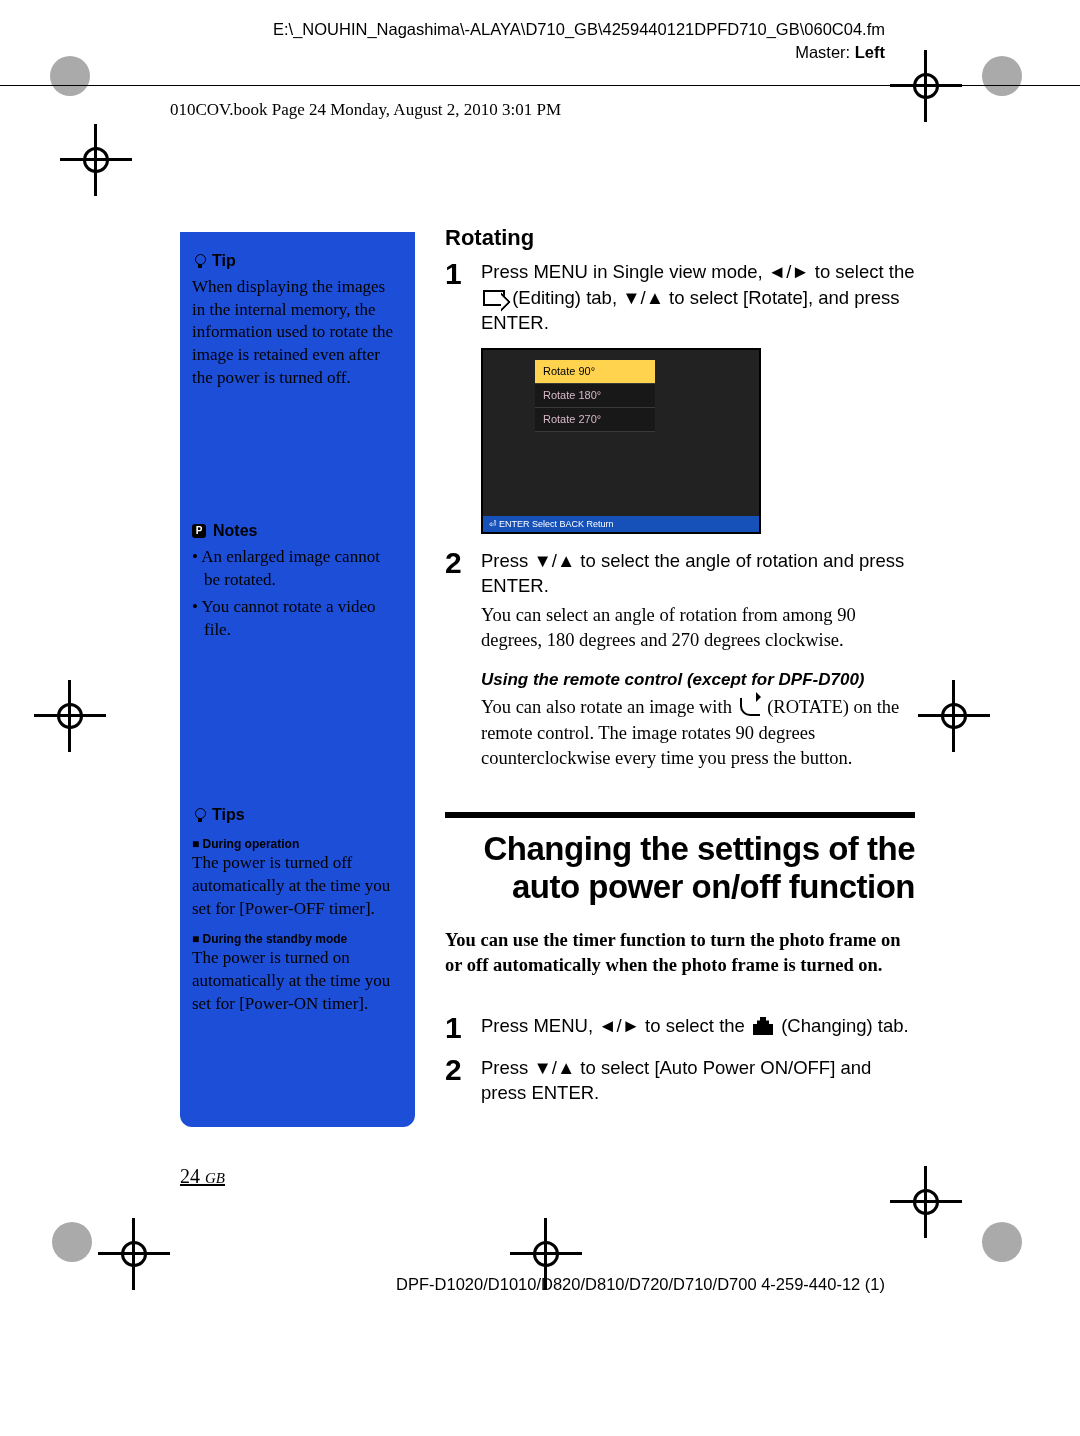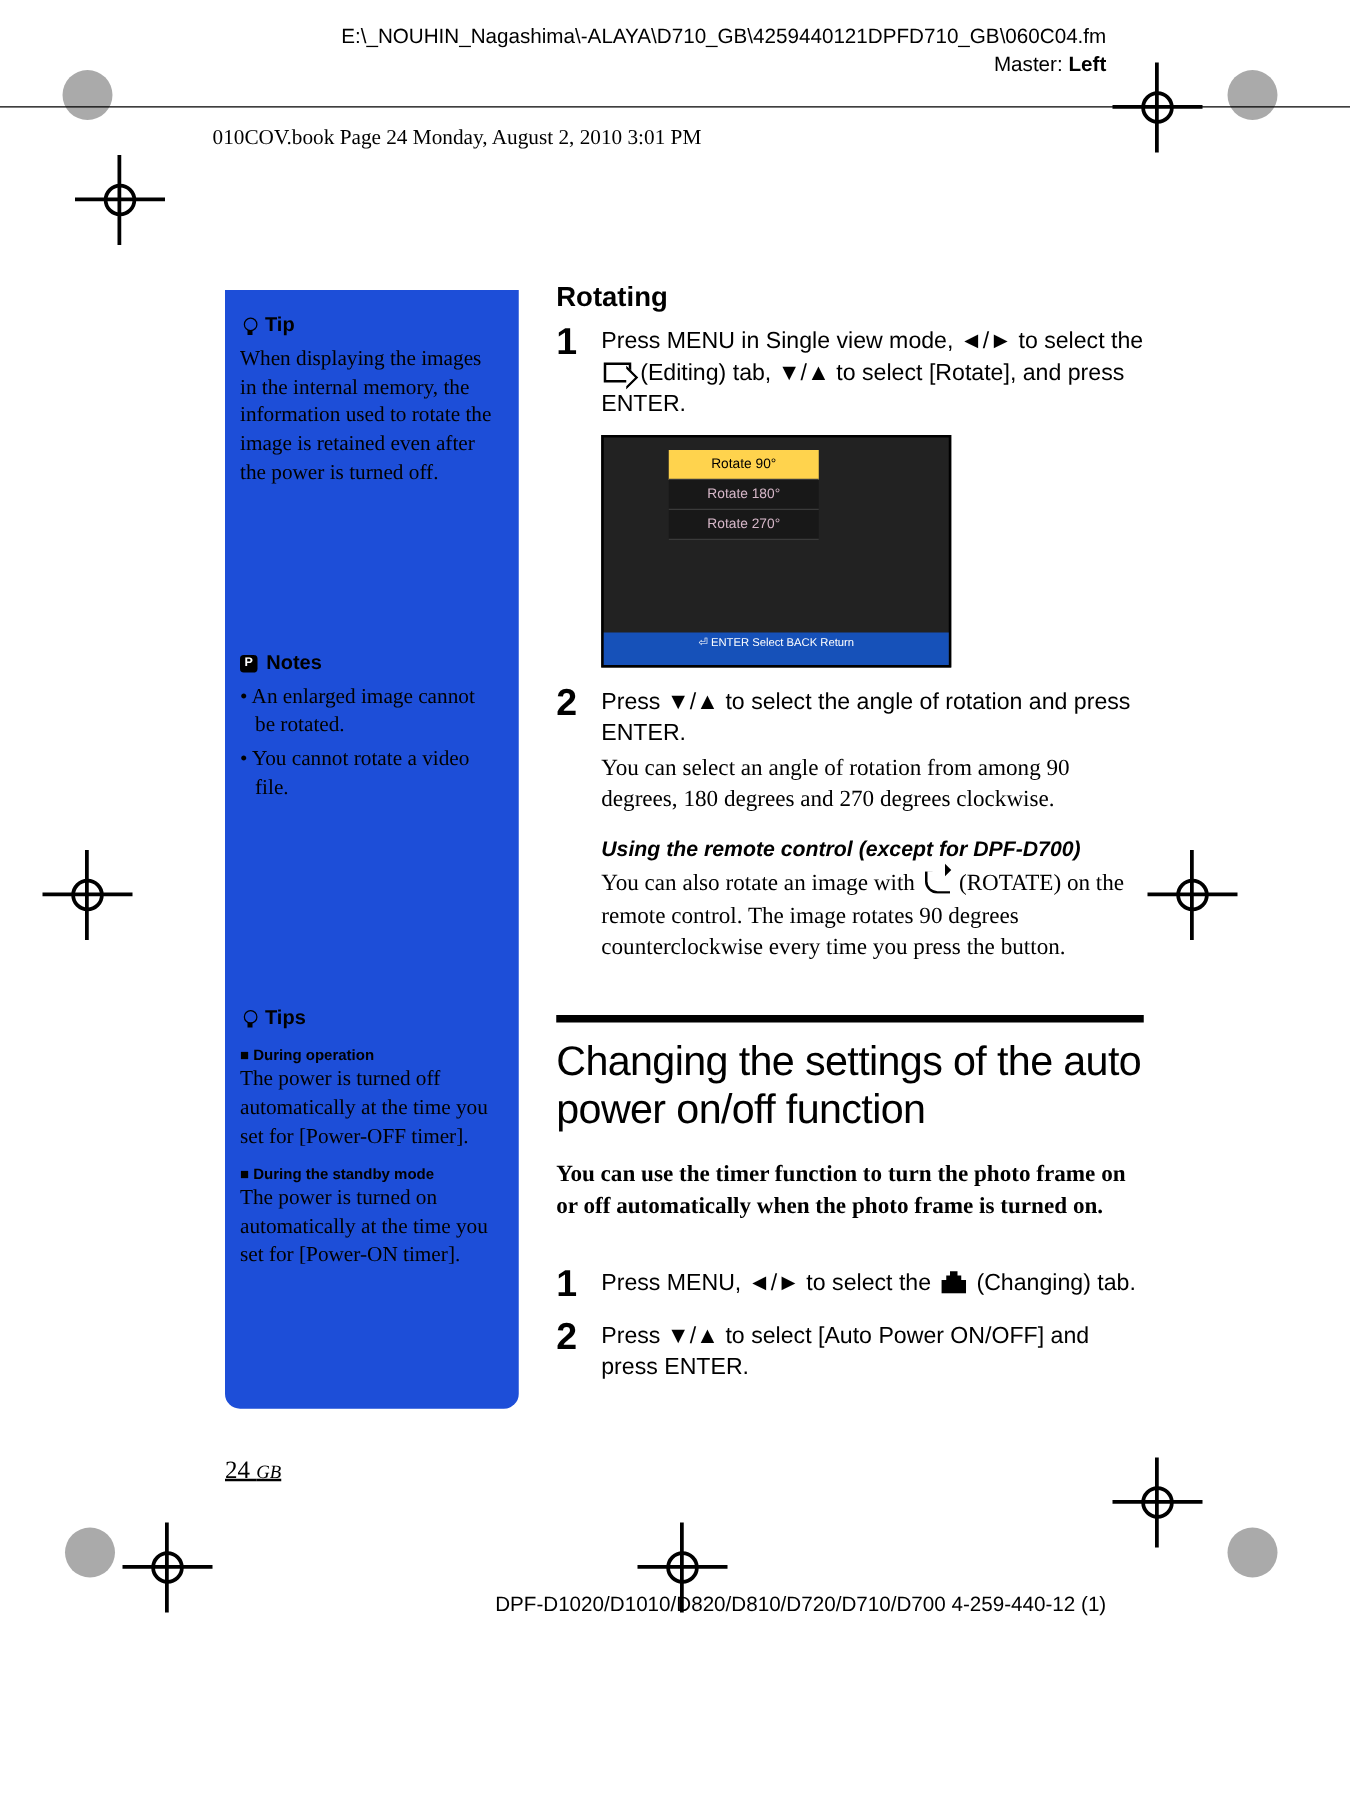--- a/index.html
+++ b/index.html
@@ -197,21 +197,20 @@
   }
   .main .serif-p { font-family:"Times New Roman",Times,serif; }
 
   
   .shot {
     margin:4px 0 14px 36px;
     width:280px; height:186px;
     background:#222;
     border:2px solid #000;
     position:relative;
-    text-align:center;
   }
   .shot .menu {
     position:absolute; left:52px; top:10px;
     width:120px;
     font-family:Arial,Helvetica,sans-serif;
     font-size:11px; color:#d6b7c8;
   }
   .shot .menu div {
     padding:4px 8px;
     border-bottom:1px solid #3a3a3a;
@@ -222,38 +221,39 @@
   }
   .shot .greys {
     position:absolute; left:0; bottom:0;
     width:100%; height:100%;
     background:
       radial-gradient(ellipse 90px 70px at 70% 55%, #555 0%, #333 55%, transparent 60%),
       linear-gradient(#1b1b1b,#2a2a2a);
     z-index:-1;
   }
   .shot .bar {
-    position:absolute; left:0; bottom:0; width:100%; height:26px;
+    position:absolute; left:0; bottom:0; width:100%; height:16px;
     background:#1651b9;
     font-size:9px; color:#fff; padding:2px 6px;
     font-family:Arial,Helvetica,sans-serif;
   }
 
   
   .main hr.thick {
     border:none; height:6px; background:#000;
     margin:40px 0 12px;
   }
   .main h2 {
     font-family: Arial, "Arial Black", Helvetica, sans-serif;
-    font-weight:400;
+    font-weight:700;
     font-size:33px;
     line-height:1.15;
     letter-spacing:-0.5px;
     margin-bottom:22px;
+    text-align:right;
   }
   .main .intro {
     font-family:"Times New Roman",Times,serif;
     margin-bottom:34px;
     font-weight:bold;
   }
 </style>
 </head>
 <body>
 

